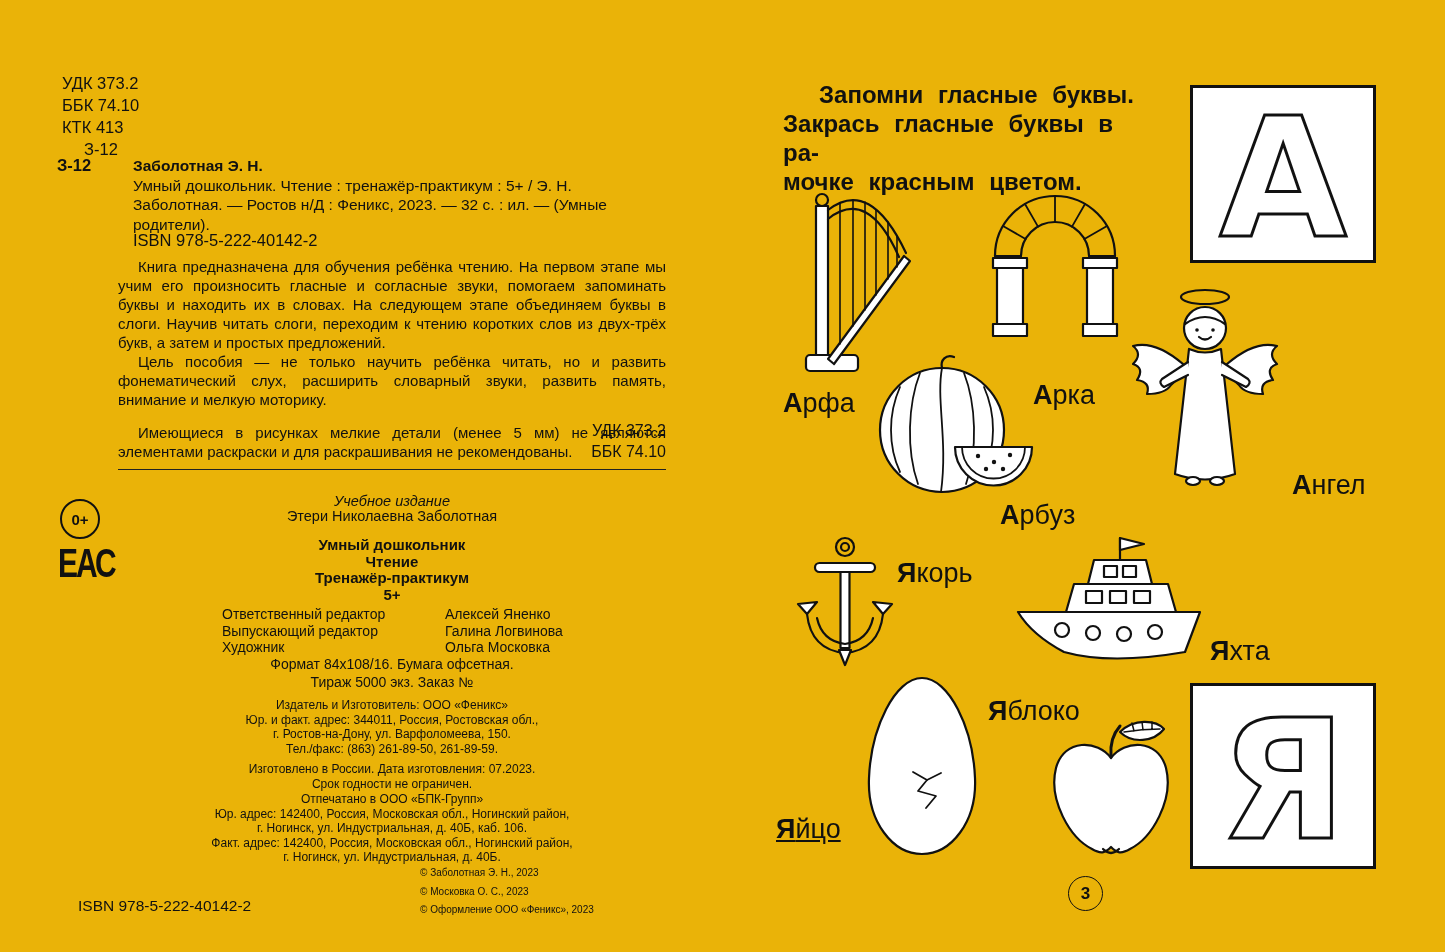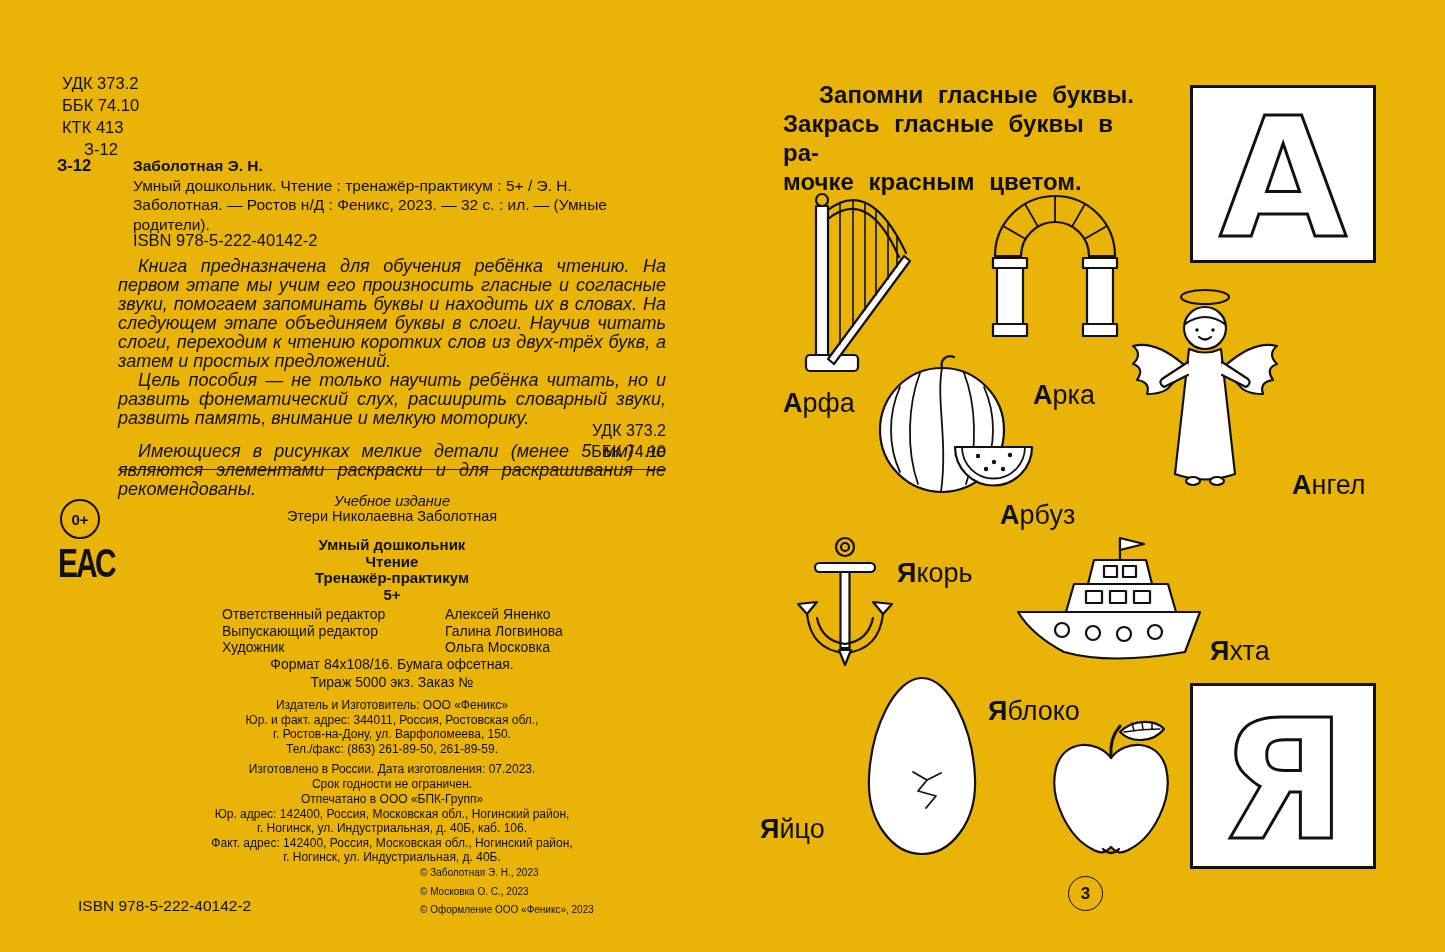--- a/index.html
+++ b/index.html
@@ -42,21 +42,21 @@
 
   <div class="abs bold" style="left:57px;top:156px;font-size:16.5px;">З-12</div>
 
   <div class="abs" style="left:133px;top:156px;width:532px;font-size:15.5px;line-height:19.5px;">
     <div class="bold">Заболотная Э. Н.</div>
     <div>Умный дошкольник. Чтение : тренажёр-практикум : 5+ / Э. Н. Заболотная. — Ростов н/Д : Феникс, 2023. — 32 с. : ил. — (Умные родители).</div>
   </div>
 
   <div class="abs" style="left:133px;top:231px;font-size:16.5px;">ISBN 978-5-222-40142-2</div>
 
-  <div class="abs just" style="left:118px;top:257px;width:548px;font-size:18px;line-height:19px;font-style:italic;">
+  <div class="abs just" style="left:118px;top:257px;width:548px;font-size:15px;line-height:19px;">
     <p>Книга предназначена для обучения ребёнка чтению. На первом этапе мы учим его произносить гласные и согласные звуки, помогаем запоминать буквы и находить их в словах. На следующем этапе объединяем буквы в слоги. Научив читать слоги, переходим к чтению коротких слов из двух-трёх букв, а затем и простых предложений.</p>
     <p>Цель пособия — не только научить ребёнка читать, но и развить фонематический слух, расширить словарный звуки, развить память, внимание и мелкую моторику.</p>
     <p style="margin-top:14px">Имеющиеся в рисунках мелкие детали (менее 5 мм) не являются элементами раскраски и для раскрашивания не рекомендованы.</p>
   </div>
 
   <div class="abs right" style="left:118px;top:420px;width:548px;font-size:16px;line-height:21px;">
     <div>УДК 373.2</div>
     <div>ББК 74.10</div>
   </div>
 
@@ -254,21 +254,21 @@
     <span class="ini">Я</span><span>блоко</span>
   </div>
 
   <svg class="abs" style="left:853px;top:672px;" width="138" height="188" viewBox="0 0 138 188">
     <g class="lineart">
       <path d="M69,6 C42,6 18,56 16,106 C14,150 40,182 69,182 C98,182 124,150 122,106 C120,56 96,6 69,6 Z" fill="#fff"></path>
       <path d="M60,100 L74,108 L65,119 L83,124 L73,136" stroke-width="1.8"></path>
       <path d="M74,108 L88,101" stroke-width="1.8"></path>
     </g>
   </svg>
-  <div class="abs word" style="left:760px;top:814px;">
+  <div class="abs word" style="left:776px;top:814px;text-decoration:underline;">
     <span class="ini">Я</span><span>йцо</span>
   </div>
 
   <svg class="abs" style="left:1040px;top:716px;" width="142" height="148" viewBox="0 0 142 148">
     <g class="lineart">
       <path d="M71,42 C58,24 24,22 16,52 C8,84 30,122 52,133 C62,139 66,136 71,131 C76,136 80,139 90,133 C112,122 134,84 126,52 C118,22 84,24 71,42 Z" fill="#fff"></path>
       <path d="M63,133 Q71,141 79,133"></path>
       <path d="M71,40 C70,28 73,18 80,10" stroke-width="3"></path>
       <path d="M80,16 C94,2 116,4 124,13 C114,26 92,28 80,16 Z" fill="#fff"></path>
       <path d="M84,16 C96,14 110,13 120,13 M94,15 L92,7 M103,14 L102,6 M112,13 L112,6" stroke-width="1.5"></path>

